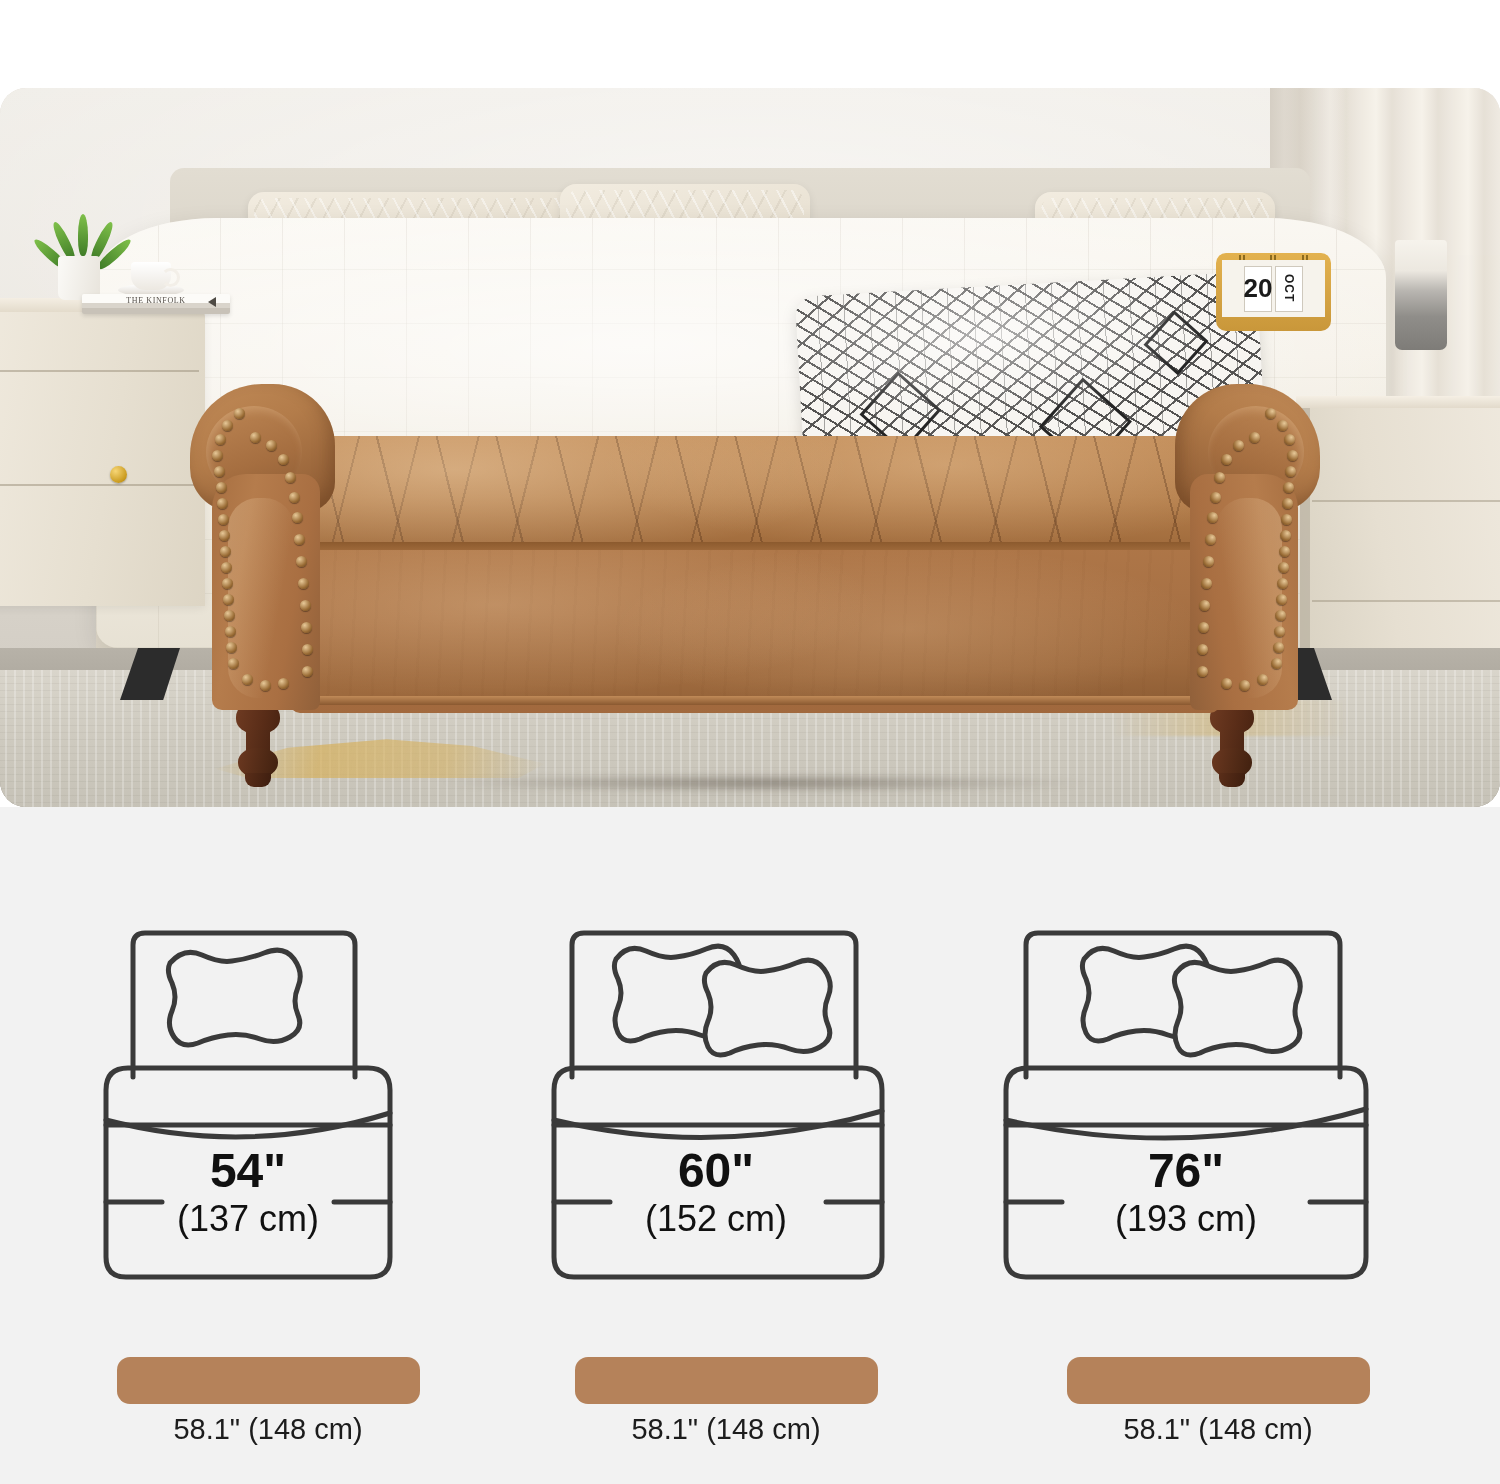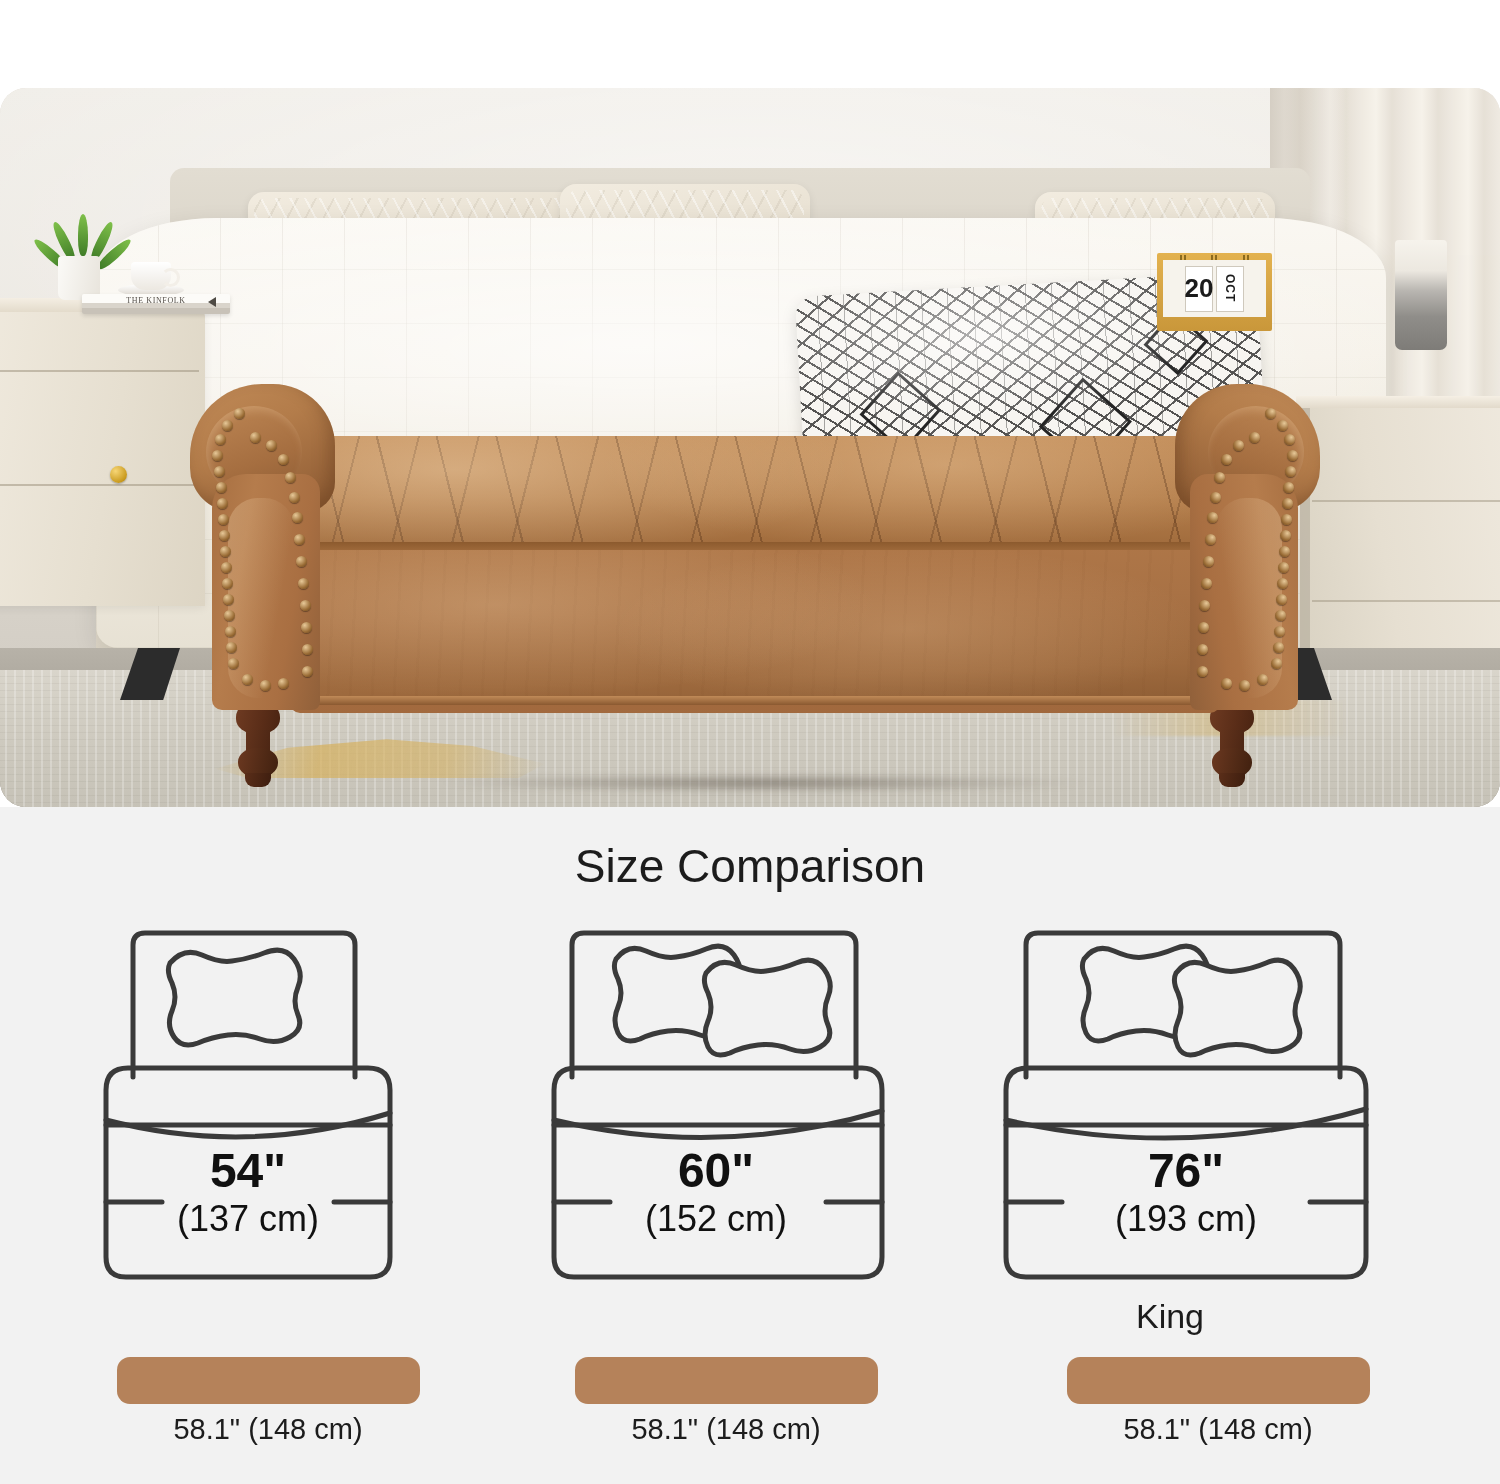--- a/index.html
+++ b/index.html
@@ -180,24 +180,24 @@
     position: absolute; left: 12px; right: 0; height: 2px;
     background: rgba(160,150,130,0.5);
   }
   .ns-right-top {
     position: absolute; left: 1296px; top: 308px;
     width: 220px; height: 12px;
     background: linear-gradient(180deg, #f5efe4, #e2dacb);
   }
 
   .calendar {
-    position: absolute; left: 1157px; top: 165px;
+    position: absolute; left: 1216px; top: 165px;
     width: 115px; height: 78px;
     background: linear-gradient(180deg, #e3b24f, #c9973a);
-    border-radius: 2px;
+    border-radius: 10px;
   }
   .calendar .inner {
     position: absolute; left: 6px; top: 7px; right: 6px; bottom: 14px;
     background: #f6f3ec;
     display: flex; align-items: center; justify-content: center; gap: 3px;
   }
   .cal-card {
     width: 28px; height: 46px;
     background: #ffffff;
     border: 1px solid #cfc9bd;
@@ -744,21 +744,20 @@
           <div class="nail" style="left:111px; top:244px;"></div>
           <div class="nail" style="left:112px; top:266px;"></div>
           <div class="nail" style="left:112px; top:288px;"></div>
         </div>
       </div>
     </div>
   </div>
 
   <div class="compare">
 
-    <div class="compare-title">Size Comparison</div>
 
     <div class="beds">
 
       <div class="bedcol bc1">
         <svg class="bed-svg" width="340" height="360" viewBox="0 0 340 360">
           <g fill="none" stroke="#3a3a3a" stroke-width="5" stroke-linejoin="round" stroke-linecap="round">
             <path d="M35 152 V20 Q35 8 47 8 H245 Q257 8 257 20 V152"></path>
             <path d="M8 165 Q8 143 30 143 H270 Q292 143 292 165 V332 Q292 352 272 352 H28 Q8 352 8 332 Z"></path>
             <path d="M8 195 Q150 232 292 188"></path>
             <path d="M8 200 H292"></path>
@@ -796,21 +795,20 @@
             <path d="M6 195 Q186 236 366 184"></path>
             <path d="M6 200 H366"></path>
             <path d="M6 277 H62"></path>
             <path d="M310 277 H366"></path>
             <path d="M84 34 Q96 18 114 26 Q132 34 144 32 Q160 30 174 24 Q192 16 202 30 Q212 44 206 58 Q200 72 206 86 Q212 100 198 108 Q184 116 168 110 Q152 104 136 106 Q120 108 108 114 Q92 120 86 108 Q80 96 86 82 Q92 68 86 54 Q80 42 84 34 Z"></path>
             <path d="M176 48 Q188 32 206 40 Q224 48 236 46 Q252 44 266 38 Q284 30 294 44 Q304 58 298 72 Q292 86 298 100 Q304 114 290 122 Q276 130 260 124 Q244 118 228 120 Q212 122 200 128 Q184 134 178 122 Q172 110 178 96 Q184 82 178 68 Q172 56 176 48 Z" fill="#f2f2f2"></path>
           </g>
           <text x="186" y="262" text-anchor="middle" font-family="Liberation Sans, sans-serif" font-size="48" font-weight="bold" fill="#111">76"</text>
           <text x="186" y="306" text-anchor="middle" font-family="Liberation Sans, sans-serif" font-size="36" fill="#111">(193 cm)</text>
         </svg>
-        <div class="bed-size-name">King</div>
       </div>
 
     </div>
 
     <div class="bars">
       <div class="barcol" style="left:98px;">
         <div class="barwrap"></div>
         <div class="bar-label">58.1" (148 cm)</div>
       </div>
       <div class="barcol" style="left:556px;">

